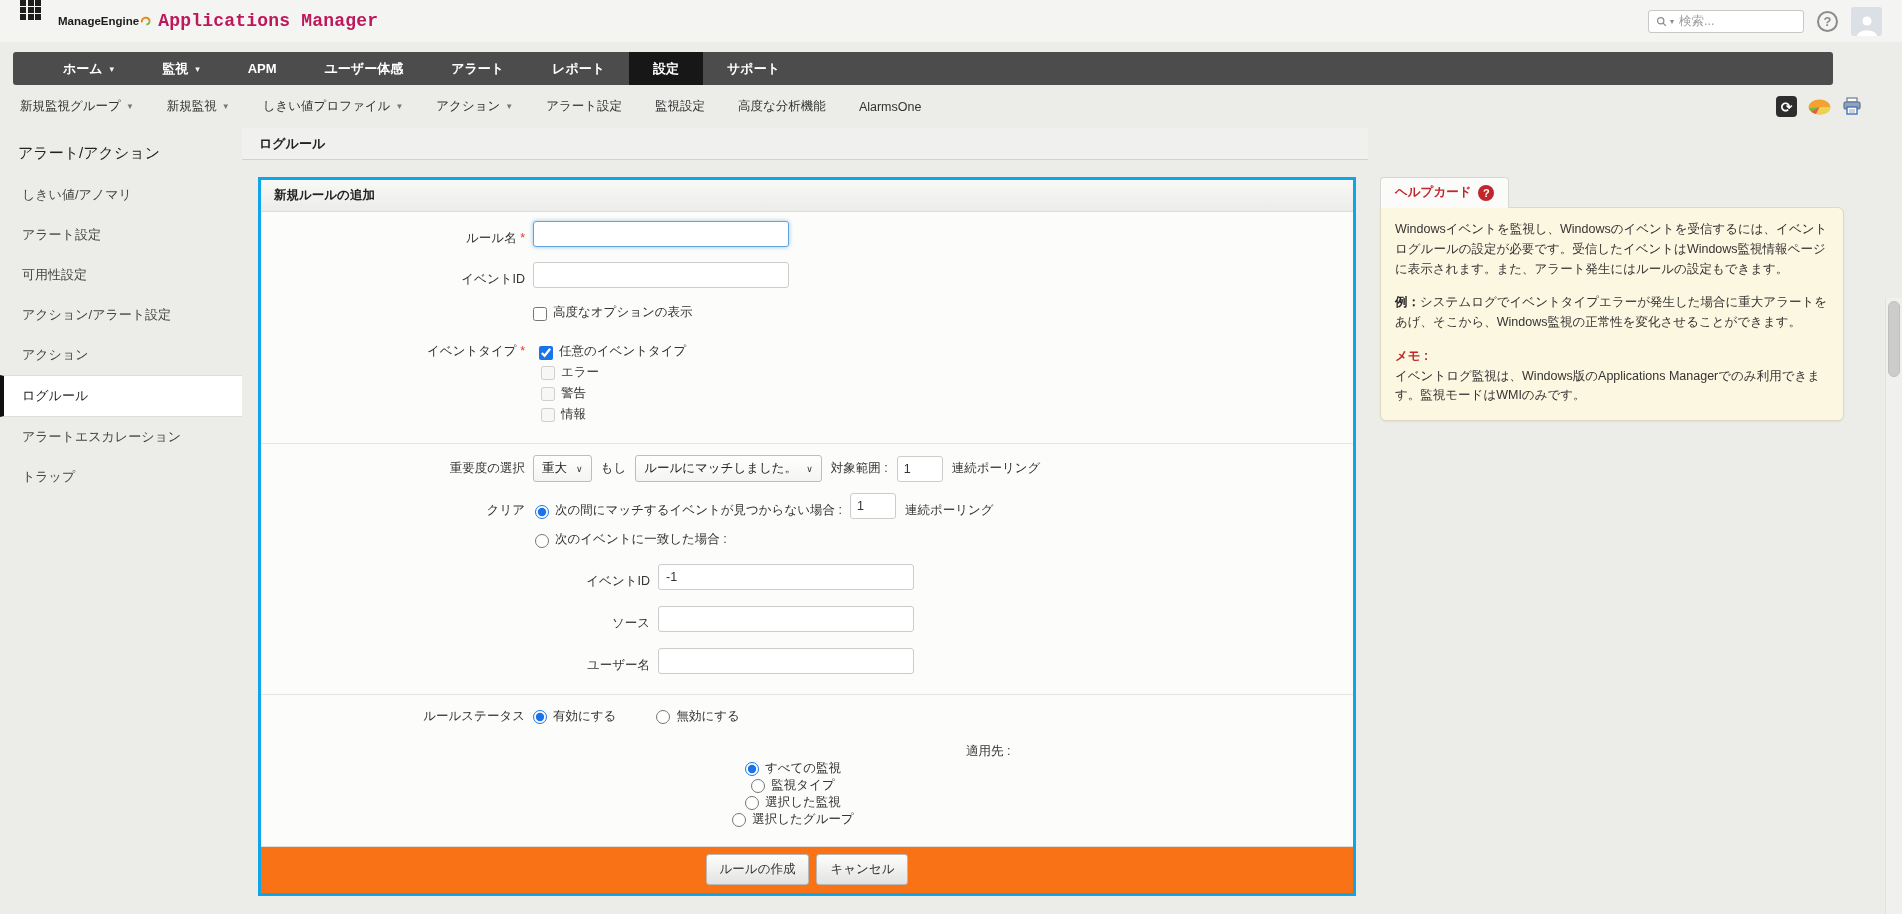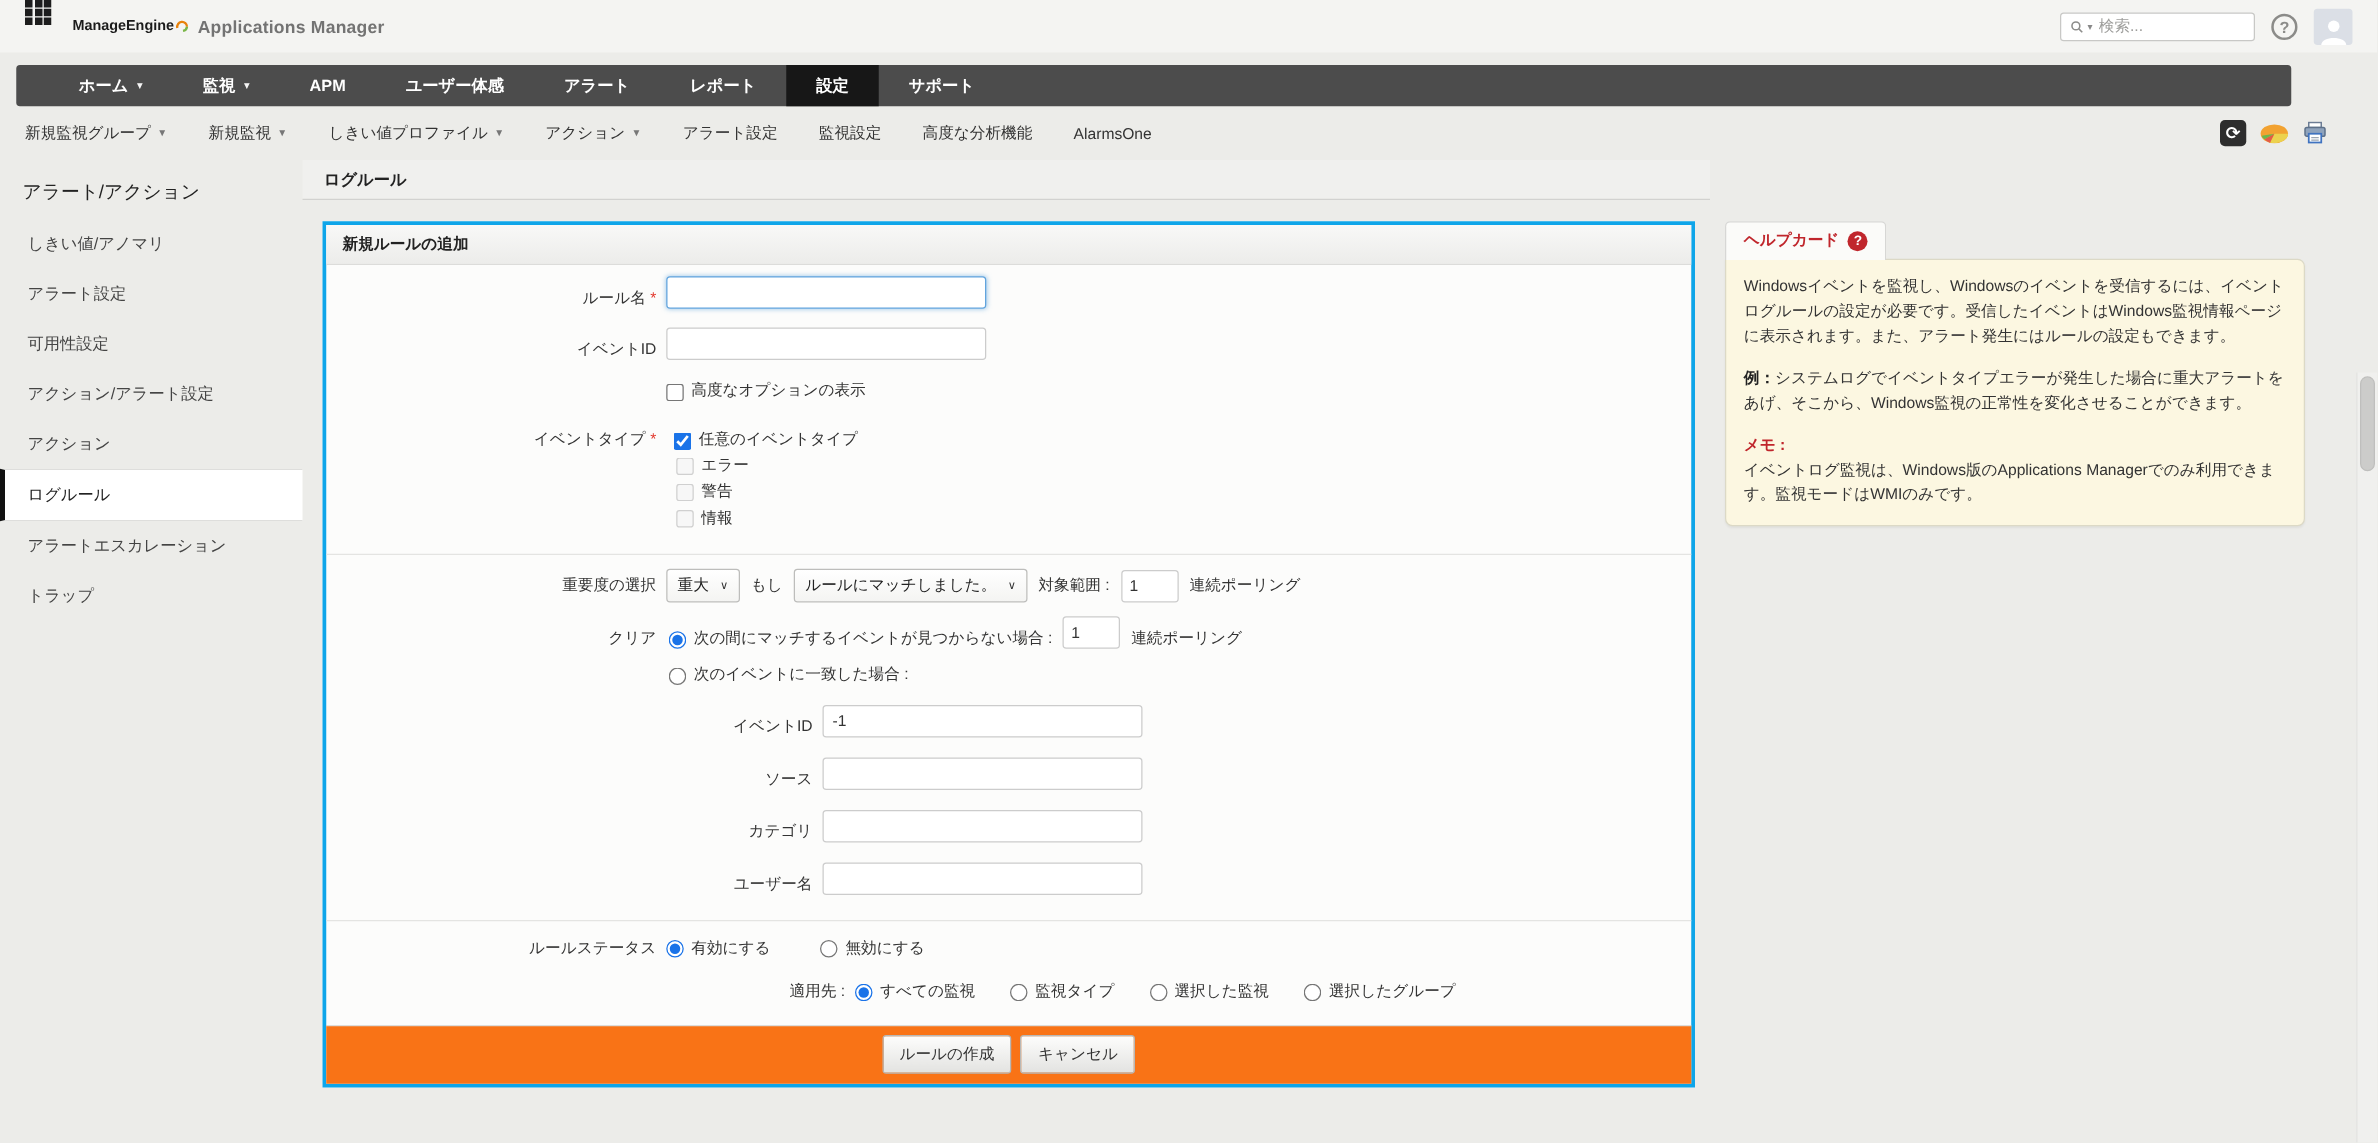--- a/index.html
+++ b/index.html
@@ -8,21 +8,21 @@
     width:1902px; height:914px; overflow:hidden;
     background:#ecece9; color:#333;
     font-family:"Liberation Sans","DejaVu Sans",sans-serif; font-size:12.5px;
   }
   
   .topbar { height:42px; background:#f4f4f2; display:flex; padding:0 20px; position:relative; }
   .apps-grid { width:23px; height:21px; display:grid; grid-template-columns:repeat(3,6px); grid-template-rows:repeat(3,5.5px); gap:1.5px; cursor:pointer; }
   .apps-grid span { background:#1d1d1d; display:block; }
   .brand { margin-left:15px; display:flex; align-items:center; gap:7px; }
   .brand-small { font-size:11.5px; font-weight:bold; color:#1b1b1b; display:flex; align-items:flex-start; }
-  .brand-large { font-size:14px; font-weight:bold; color:#737373; letter-spacing:0.2px; }
+  .brand-large { font-size:18px; font-weight:bold; color:#be185d; letter-spacing:0.2px;font-family:Liberation Mono, monospace; }
   .topbar-right { margin-left:auto; display:flex; align-items:center; gap:13px; }
   .search-box { width:156px; height:23px; border:1px solid #c8c8c6; border-radius:3px; background:#fff; display:flex; align-items:center; padding:0 7px; gap:3px; }
   .search-box input { border:none; outline:none; width:100%; font-size:12.5px; color:#555; background:transparent; font-family:inherit; }
   .search-box input::placeholder { color:#9d9d9b; }
   .search-caret { font-size:8px; color:#888; }
   .help-circle { width:21px; height:21px; border:2px solid #8b8b89; border-radius:50%; color:#8b8b89; font-weight:bold; font-size:13px; display:flex; align-items:center; justify-content:center; cursor:pointer; }
   .avatar { width:31px; height:29px; background:#dbdfe6; border-radius:3px; overflow:hidden; display:flex; align-items:flex-end; justify-content:center; cursor:pointer; }
   
   .navbar { margin:10px 69px 0 13px; height:33px; background:#4c4c4c; border-radius:3px; display:flex; align-items:stretch; padding-left:26px; }
   .nav-item { color:#fff; font-size:13px; font-weight:bold; display:flex; align-items:center; gap:7px; padding:0 24px; cursor:pointer; white-space:nowrap; }
@@ -61,21 +61,21 @@
   .r3 { margin-top:16px; }
   .r4 { margin-top:22px; }
   .rsub { margin-top:4px; min-height:17px; }
   .indent { margin-left:280px; display:flex; align-items:center; }
   .sep { border-top:1px solid #e4e4e2; margin-top:20px; }
   .sev-row { padding:11px 0 11px; display:flex; align-items:center; }
   .sev-row .gap { margin:0 9px; }
   .clear2 { margin-top:12px; }
   .match-row { margin-top:16px; }
   .status-row { margin-top:13px; }
-  .apply-row { margin-top:18px; padding-bottom:18px; display:flex; align-items:center; }
+  .apply-row { margin-top:18px; padding-bottom:18px; display:flex; align-items:center;flex-direction:column; }
   .apply-label { width:423px; flex-shrink:0; text-align:right; padding-right:8px; }
   .radio-lab { display:inline-flex; align-items:center; margin-right:28px; }
   .footer { border-top:1px solid #dcdcda; background:#f97316; padding:7px 0 8px; display:flex; justify-content:center; gap:7px; }
   .btn { background:linear-gradient(#fdfdfc,#e3e3e1); border:1px solid #b8b8b6; border-radius:3px; padding:6px 13px; font-size:12.5px; color:#333; font-family:inherit; cursor:pointer; }
   
   .help { position:absolute; left:1380px; top:49px; width:464px; }
   .help-tab { display:inline-flex; align-items:center; gap:7px; background:#fbfbf9; border:1px solid #d7d7d5; border-bottom:none; border-radius:4px 4px 0 0; padding:6px 14px 7px; font-weight:bold; font-size:12.5px; color:#c0262c; position:relative; z-index:2; }
   .help-q { width:16px; height:16px; border-radius:50%; background:#c0262c; color:#fff; font-size:11px; font-weight:bold; display:flex; align-items:center; justify-content:center; }
   .help-card { background:#fcf7e1; border:1px solid #dcd9c6; border-radius:0 6px 6px 6px; padding:12px 14px 14px; line-height:1.58; color:#333; margin-top:-1px; box-shadow:0 1px 2px rgba(0,0,0,.06); }
   .help-card p { margin:0 0 14px; }
@@ -315,24 +315,20 @@
 
       <div class="frow match-row">
         <div class="flabel2">イベントID</div>
         <input class="text-input" type="text" value="-1" style="">
       </div>
       <div class="frow match-row">
         <div class="flabel2">ソース</div>
         <input class="text-input" type="text" value="" style="">
       </div>
       <div class="frow match-row">
-        <div class="flabel2">カテゴリ</div>
-        <input class="text-input" type="text" value="" style="">
-      </div>
-      <div class="frow match-row">
         <div class="flabel2">ユーザー名</div>
         <input class="text-input" type="text" value="" style="">
       </div>
 
       <div class="sep"></div>
 
       <div class="frow status-row">
         <div class="flabel">ルールステータス</div>
         <label class="radio-lab" style="margin-right:40px;">
           <input type="radio" name="status" checked="" style="">

